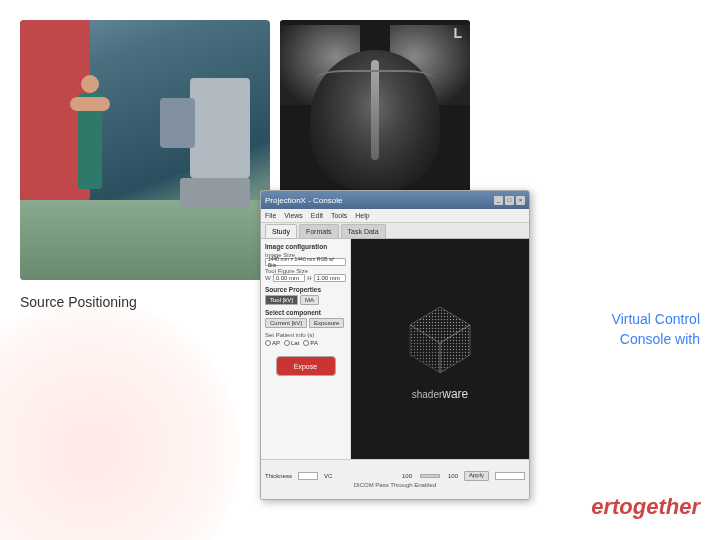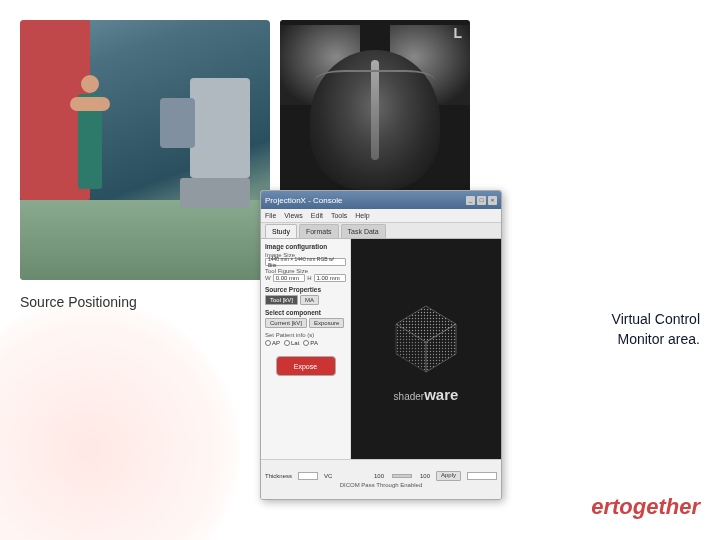--- a/index.html
+++ b/index.html
@@ -239,21 +239,21 @@
       color: #333;
       font-weight: 500;
       text-align: right;
     }
 
     
     .console-section {
       position: absolute;
       top: 190px;
       left: 260px;
-      width: 242px;
+      width: 270px;
       height: 310px;
     }
 
     .app-window {
       width: 100%;
       height: 100%;
       background: #f0f0f0;
       border: 1px solid #aaa;
       border-radius: 3px;
       overflow: hidden;
@@ -452,21 +452,21 @@
       color: #555;
       text-align: center;
     }
 
     
     .control-label {
       position: absolute;
       top: 310px;
       right: 20px;
       font-size: 14px;
-      color: #0f172a;
+      color: #3b82f6;
       font-weight: 500;
       text-align: right;
       line-height: 1.4;
     }
 
     
     .brand-text {
       position: absolute;
       bottom: 20px;
       right: 20px;
@@ -616,21 +616,21 @@
             </defs>
 
             <polygon points="45,10 75,28 45,46 15,28" fill="url(#dots)" stroke="#888" stroke-width="0.5"></polygon>
 
             <polygon points="15,28 45,46 45,76 15,58" fill="url(#dots)" stroke="#777" stroke-width="0.5" opacity="0.8"></polygon>
 
             <polygon points="75,28 45,46 45,76 75,58" fill="url(#dots)" stroke="#999" stroke-width="0.5" opacity="0.9"></polygon>
           </svg>
           <div style="display:flex;align-items:baseline;gap:0;">
             <span style="font-size:10px;color:#bbb;font-family:Arial;">shader</span>
-              <span style="font-size:15px;color:#ddd;font-family:Arial;font-weight:bold;">ware</span>
+              <span style="font-size:12px;color:#ddd;font-family:Arial;font-weight:normal;">ware</span>
           </div>
         </div>
       </div>
     </div>
 
     <div class="app-statusbar">
       <div class="statusbar-row">
         <span style="font-size:6px;">Thickness</span>
         <div class="statusbar-input" style="height:8px;width:20px;background:white;border:1px solid #aaa;font-size:6px;"></div>
         <span style="font-size:6px;">VC</span>
@@ -641,16 +641,16 @@
         <div class="statusbar-btn">Apply</div>
         <div style="width:30px;height:8px;background:white;border:1px solid #aaa;font-size:6px;"></div>
       </div>
       <div class="status-text">DICOM Pass Through Enabled</div>
     </div>
   </div>
 </div>
 
 <div class="control-label">
   <div>Virtual Control</div>
-  <div>Monitor area.</div>
+  <div>Console with</div>
 </div>
 
 <div class="brand-text">ertogether</div>
 
 </body></html>

